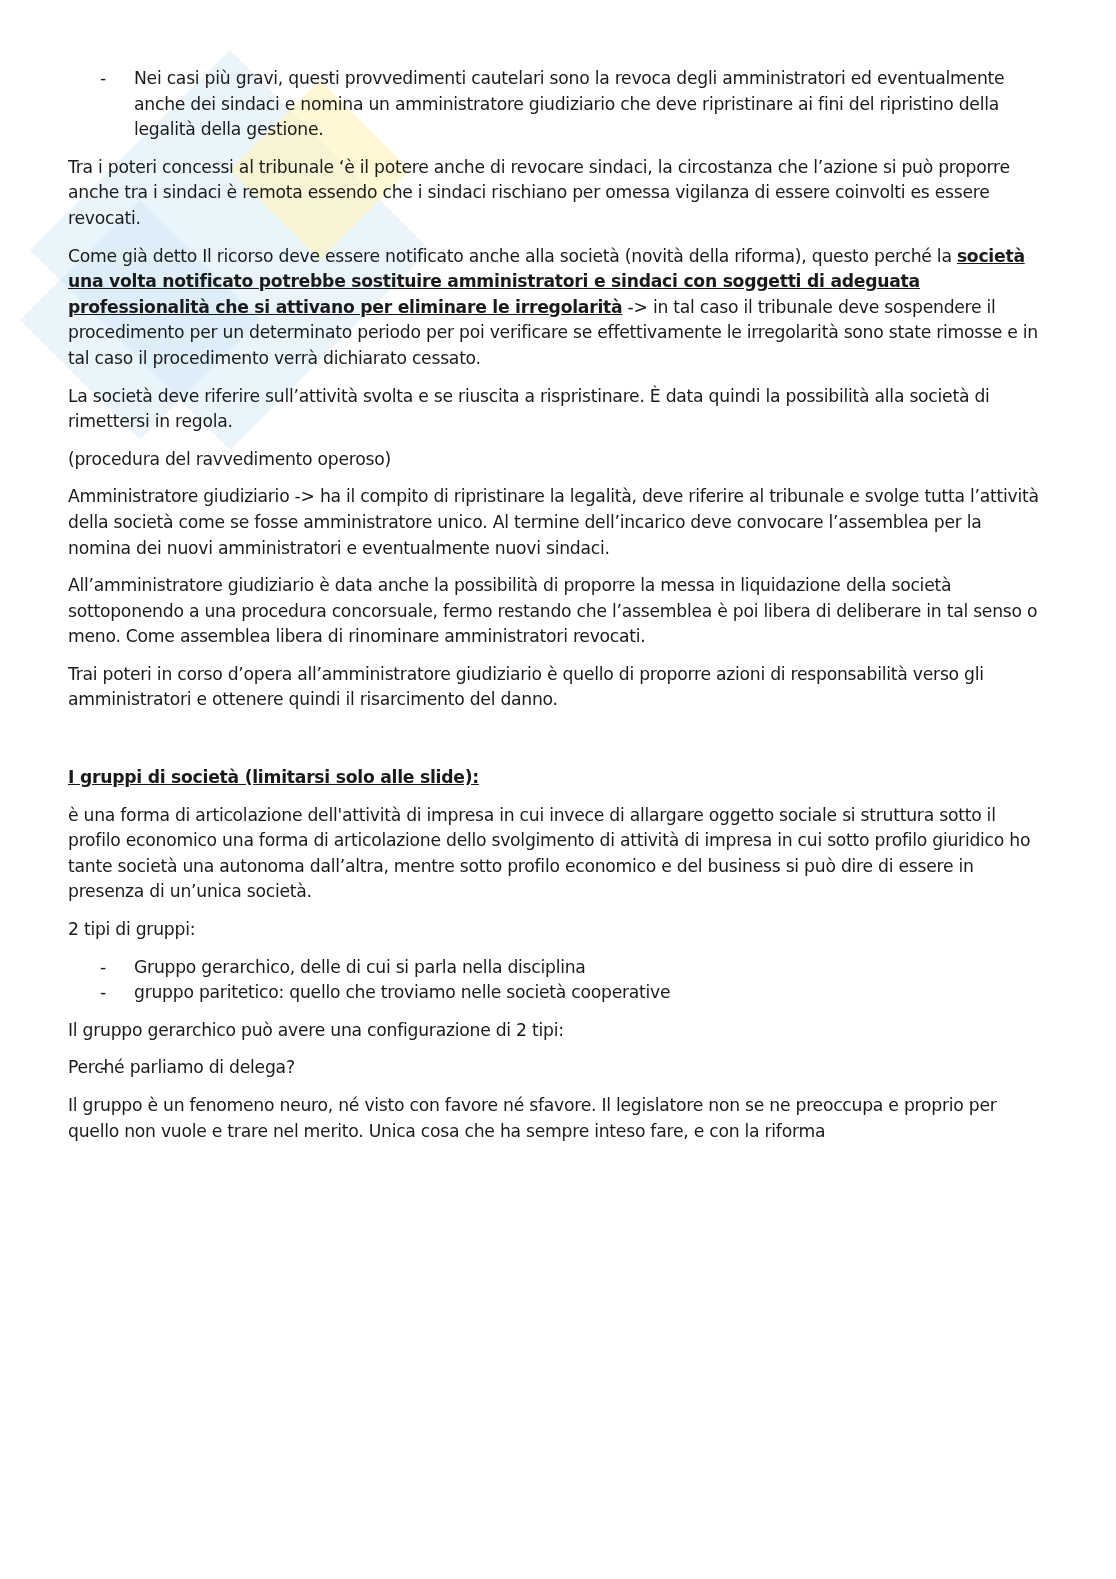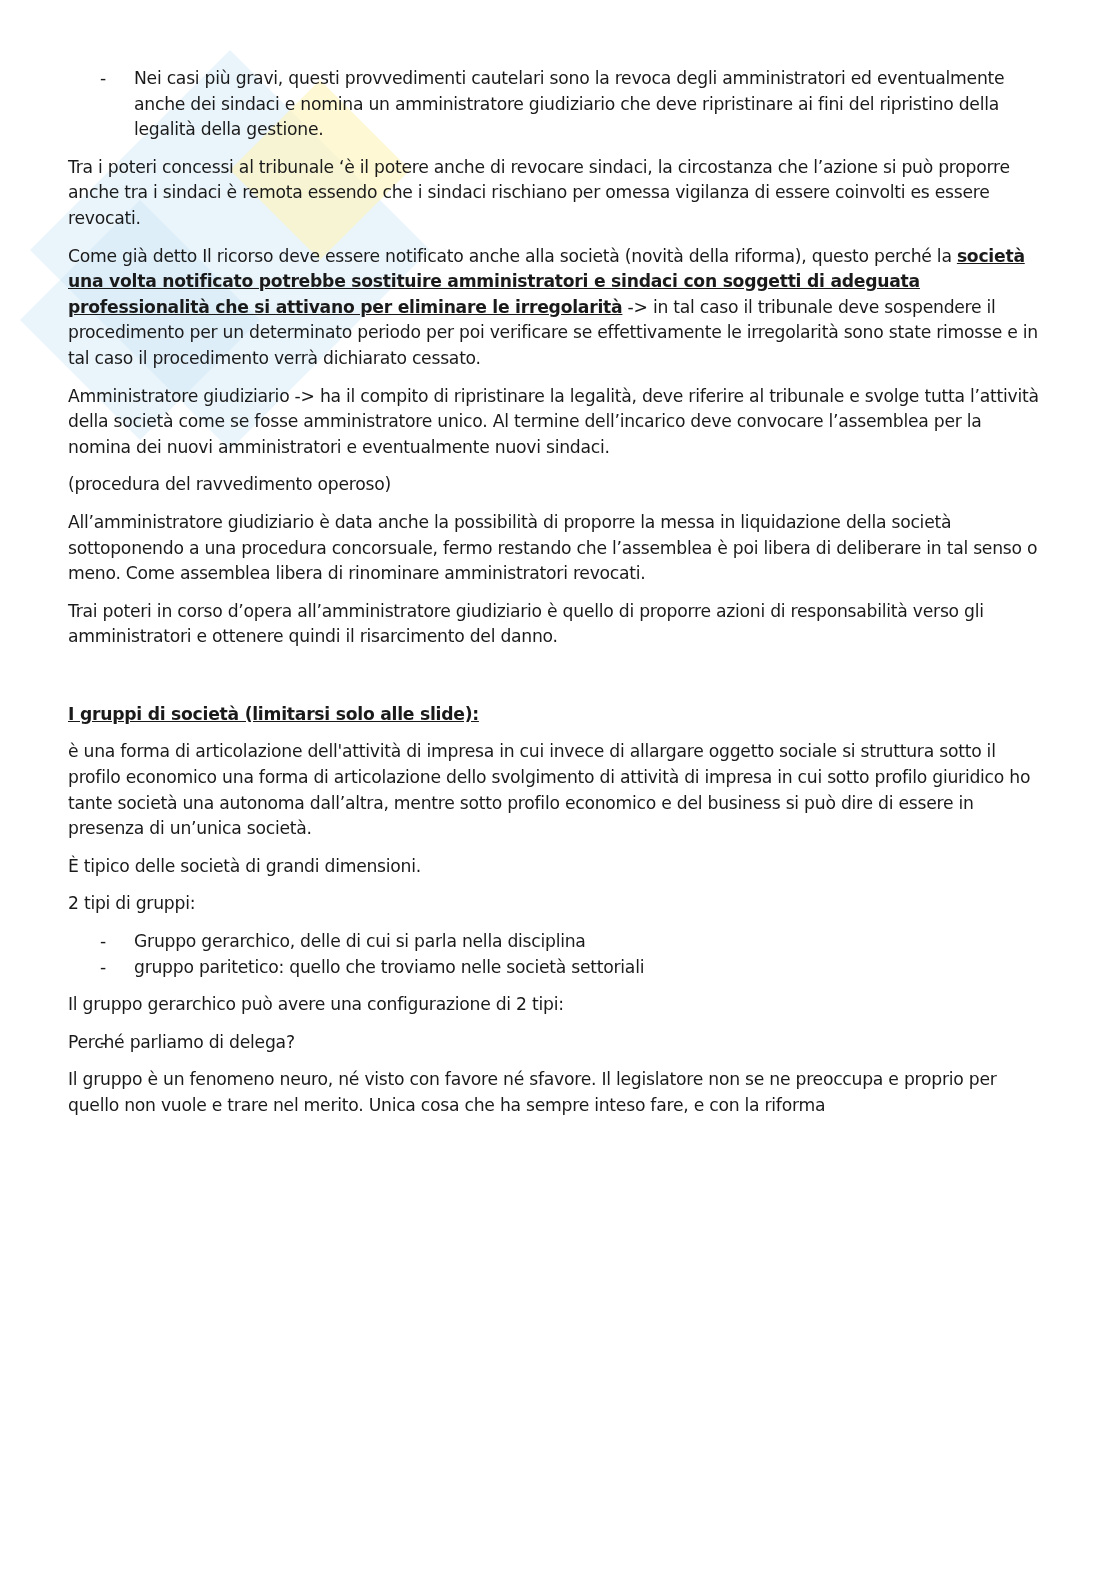--- a/index.html
+++ b/index.html
@@ -22,32 +22,32 @@
   <polygon points="300,40 390,130 300,220 210,130" fill="#fdf3b8" opacity="0.6"></polygon>
   <polygon points="120,160 240,280 120,400 0,280" fill="#cfe6f6" opacity="0.45"></polygon>
 </svg>
 
 <div class="page">
   <ul class="bullets">
     <li><span class="dash">-</span><span>Nei casi più gravi, questi provvedimenti cautelari sono la revoca degli amministratori ed eventualmente anche dei sindaci e nomina un amministratore giudiziario che deve ripristinare ai fini del ripristino della legalità della gestione.</span></li>
   </ul>
   <p>Tra i poteri concessi al tribunale ‘è il potere anche di revocare sindaci, la circostanza che l’azione si può proporre anche tra i sindaci è remota essendo che i sindaci rischiano per omessa vigilanza di essere coinvolti es essere revocati.</p>
   <p><span>Come già detto Il ricorso deve essere notificato anche alla società (novità della riforma), questo perché la </span><span class="bu">società una volta notificato potrebbe sostituire amministratori e sindaci con soggetti di adeguata professionalità che si attivano per eliminare le irregolarità</span><span> -&gt; in tal caso il tribunale deve sospendere il procedimento per un determinato periodo per poi verificare se effettivamente le irregolarità sono state rimosse e in tal caso il procedimento verrà dichiarato cessato.</span></p>
+  <p>La società deve riferire sull’attività svolta e se riuscita a rispristinare. È data quindi la possibilità alla società di rimettersi in regola.</p>
+  <p>(procedura del ravvedimento operoso)</p>
   <p>Amministratore giudiziario -&gt; ha il compito di ripristinare la legalità, deve riferire al tribunale e svolge tutta l’attività della società come se fosse amministratore unico. Al termine dell’incarico deve convocare l’assemblea per la nomina dei nuovi amministratori e eventualmente nuovi sindaci.</p>
-  <p>(procedura del ravvedimento operoso)</p>
   <p>All’amministratore giudiziario è data anche la possibilità di proporre la messa in liquidazione della società sottoponendo a una procedura concorsuale, fermo restando che l’assemblea è poi libera di deliberare in tal senso o meno. Come assemblea libera di rinominare amministratori revocati.</p>
   <p>Trai poteri in corso d’opera all’amministratore giudiziario è quello di proporre azioni di responsabilità verso gli amministratori e ottenere quindi il risarcimento del danno.</p>
 
   <p class="heading">I gruppi di società (limitarsi solo alle slide):</p>
   <p>è una forma di articolazione dell'attività di impresa in cui invece di allargare oggetto sociale si struttura sotto il profilo economico una forma di articolazione dello svolgimento di attività di impresa in cui sotto profilo giuridico ho tante società una autonoma dall’altra, mentre sotto profilo economico e del business si può dire di essere in presenza di un’unica società.</p>
-  <p>È tipico delle società di grandi dimensioni.</p>
   <p>2 tipi di gruppi:</p>
   <ul class="bullets">
     <li><span class="dash">-</span><span>Gruppo gerarchico, delle di cui si parla nella disciplina</span></li>
-    <li><span class="dash">-</span><span>gruppo paritetico: quello che troviamo nelle società settoriali</span></li>
+    <li><span class="dash">-</span><span>gruppo paritetico: quello che troviamo nelle società cooperative</span></li>
   </ul>
   <p>Il gruppo gerarchico può avere una configurazione di 2 tipi:</p>
   <ul class="bullets">
     <li><span class="dash">-</span></li>
     <li><span class="dash">-</span></li>
   </ul>
   <p>Perché parliamo di delega?</p>
   <p>Il gruppo è un fenomeno neuro, né visto con favore né sfavore. Il legislatore non se ne preoccupa e proprio per quello non vuole e trare nel merito. Unica cosa che ha sempre inteso fare, e con la riforma</p>
 </div>
 

